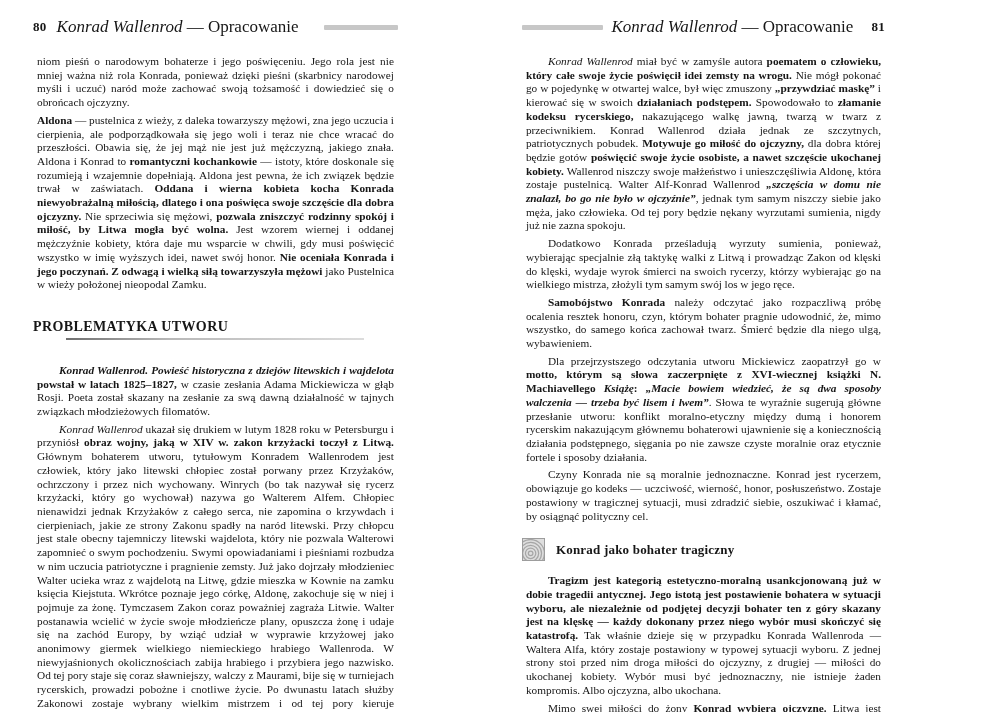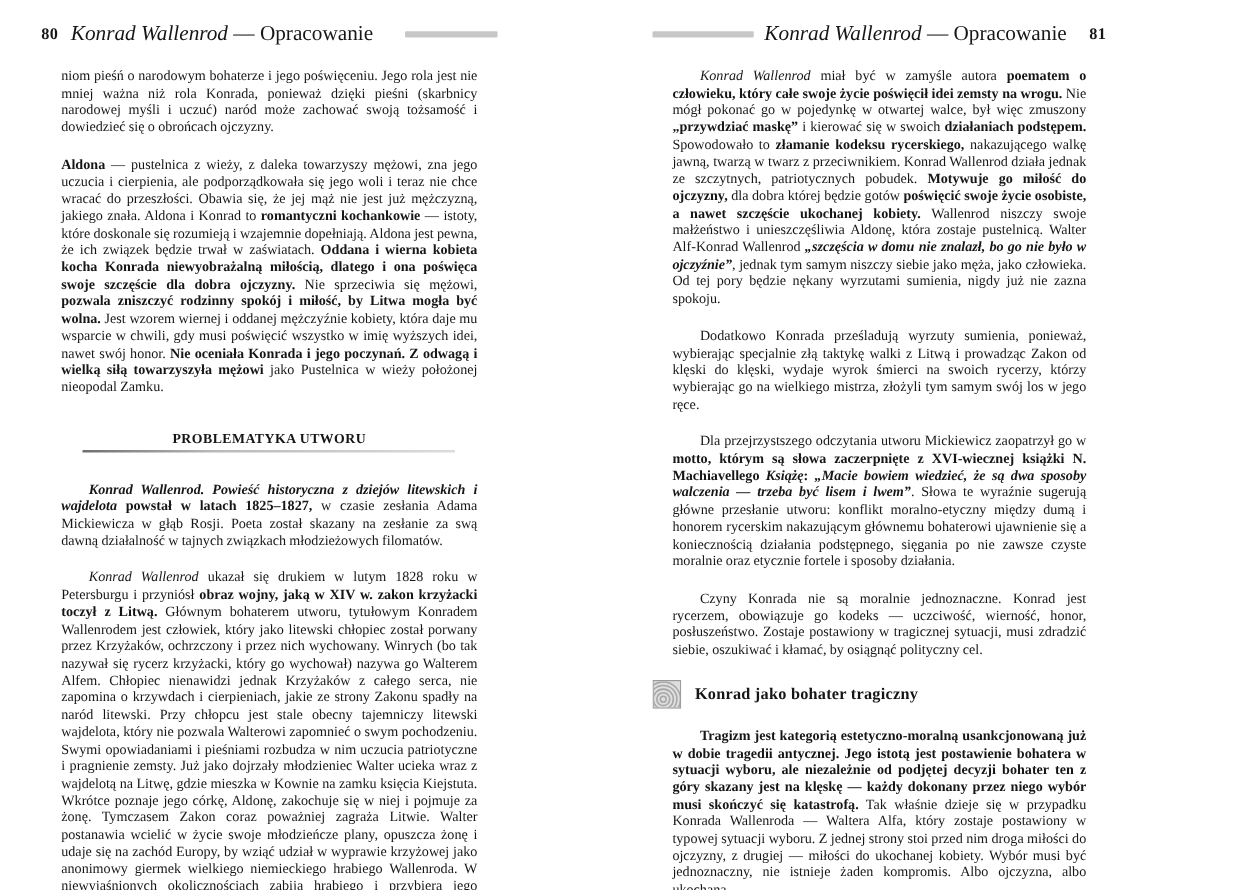--- a/index.html
+++ b/index.html
@@ -17,29 +17,29 @@
   .runtitle{font-size:17px;}
   .rt-i{font-style:italic;}
   .running-header.left .runtitle{margin-left:10px;}
   .running-header.right .runtitle{margin-left:auto;}
   .running-header.right .pagenum{margin-left:18px;}
   .hbar{height:5px;background:#c7c7c7;border-radius:1px;}
   .hbar-left{flex:1;margin-left:25px;}
   .hbar-right{width:225px;margin-right:8px;}
 
   p.body{
-    margin:16px;font-size:11.3px;line-height:13.7px;text-align:justify;
+    margin:4px;font-size:11.3px;line-height:13.7px;text-align:justify;
     word-spacing:-0.2px;
   }
   p.body.indent{text-indent:22px;}
   .b{font-weight:bold;}
   .i{font-style:italic;}
 
   .section-heading{
-    margin:27px 0 3px;text-align:center;font-size:11px;font-weight:bold;
+    margin:27px 0 3px;font-size:14px;font-weight:bold;
     letter-spacing:0.4px;
   }
   .section-rule{
     height:2px;width:298px;margin:0 auto 24px;
     background:linear-gradient(to right,#6f6f6f 0%,#b9b9b9 35%,#dcdcdc 100%);
   }
 
   .subheading-row{display:flex;align-items:center;gap:11px;margin:15px 0 13px;}
   .ornament{width:23px;height:23px;flex:none;display:inline-block;}
   .subheading{margin:0;font-size:13px;font-weight:bold;letter-spacing:0.2px;}
@@ -68,20 +68,21 @@
 
   <section class="page page-right">
     <header class="running-header right">
       <span class="hbar hbar-right"></span>
       <span class="runtitle"><em class="rt-i">Konrad Wallenrod</em><span class="rt-s"> — Opracowanie</span></span>
       <span class="pagenum">81</span>
     </header>
 
     <p class="body indent"><span class="i">Konrad Wallenrod</span><span> miał być w zamyśle autora </span><span class="b">poematem o człowieku, który całe swoje życie poświęcił idei zemsty na wrogu.</span><span> Nie mógł pokonać go w pojedynkę w otwartej walce, był więc zmuszony </span><span class="b">„przywdziać maskę”</span><span> i kierować się w swoich </span><span class="b">działaniach podstępem.</span><span> Spowodowało to </span><span class="b">złamanie kodeksu rycerskiego,</span><span> nakazującego walkę jawną, twarzą w twarz z przeciwnikiem. Konrad Wallenrod działa jednak ze szczytnych, patriotycznych pobudek. </span><span class="b">Motywuje go miłość do ojczyzny,</span><span> dla dobra której będzie gotów </span><span class="b">poświęcić swoje życie osobiste, a nawet szczęście ukochanej kobiety.</span><span> Wallenrod niszczy swoje małżeństwo i unieszczęśliwia Aldonę, która zostaje pustelnicą. Walter Alf-Konrad Wallenrod </span><span class="b i">„szczęścia w domu nie znalazł, bo go nie było w ojczyźnie”</span><span>, jednak tym samym niszczy siebie jako męża, jako człowieka. Od tej pory będzie nękany wyrzutami sumienia, nigdy już nie zazna spokoju.</span></p>
     <p class="body indent"><span>Dodatkowo Konrada prześladują wyrzuty sumienia, ponieważ, wybierając specjalnie złą taktykę walki z Litwą i prowadząc Zakon od klęski do klęski, wydaje wyrok śmierci na swoich rycerzy, którzy wybierając go na wielkiego mistrza, złożyli tym samym swój los w jego ręce.</span></p>
+    <p class="body indent"><span class="b">Samobójstwo Konrada</span><span> należy odczytać jako rozpaczliwą próbę ocalenia resztek honoru, czyn, którym bohater pragnie udowodnić, że, mimo wszystko, do samego końca zachował twarz. Śmierć będzie dla niego ulgą, wybawieniem.</span></p>
     <p class="body indent"><span>Dla przejrzystszego odczytania utworu Mickiewicz zaopatrzył go w </span><span class="b">motto, którym są słowa zaczerpnięte z XVI-wiecznej książki N. Machiavellego</span><span class="b i"> Książę</span><span class="b">: </span><span class="b i">„Macie bowiem wiedzieć, że są dwa sposoby walczenia — trzeba być lisem i lwem”</span><span>. Słowa te wyraźnie sugerują główne przesłanie utworu: konflikt moralno-etyczny między dumą i honorem rycerskim nakazującym głównemu bohaterowi ujawnienie się a koniecznością działania podstępnego, sięgania po nie zawsze czyste moralnie oraz etycznie fortele i sposoby działania.</span></p>
     <p class="body indent"><span>Czyny Konrada nie są moralnie jednoznaczne. Konrad jest rycerzem, obowiązuje go kodeks — uczciwość, wierność, honor, posłuszeństwo. Zostaje postawiony w tragicznej sytuacji, musi zdradzić siebie, oszukiwać i kłamać, by osiągnąć polityczny cel.</span></p>
 
     <div class="subheading-row">
       <span class="ornament">
         <svg width="23" height="23" viewBox="0 0 24 24" aria-hidden="true">
           <defs>
               <clipPath id="oc">
                 <rect x="1" y="1" width="22" height="22"></rect>
               </clipPath>

